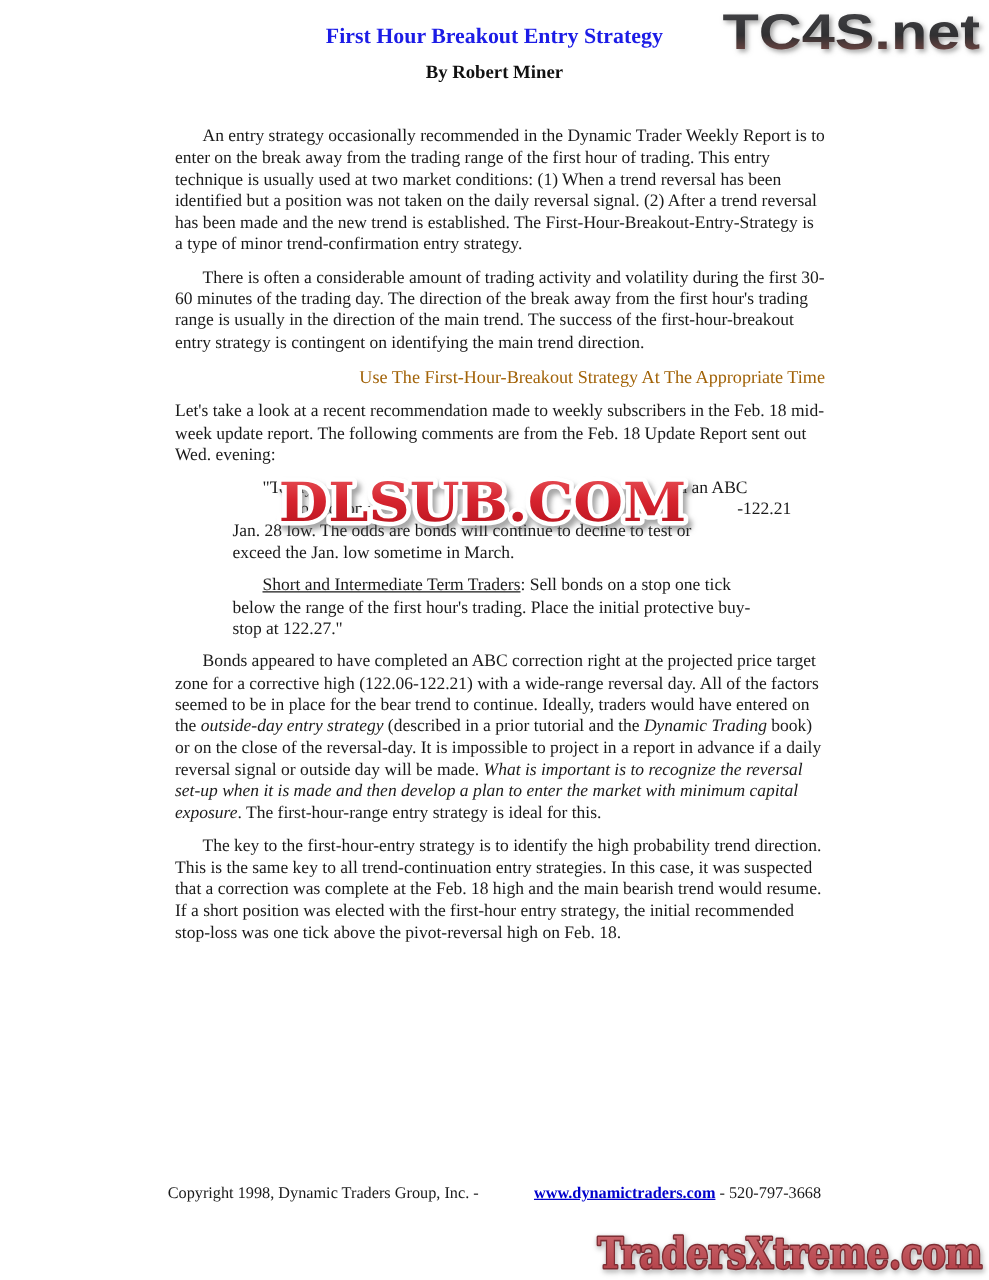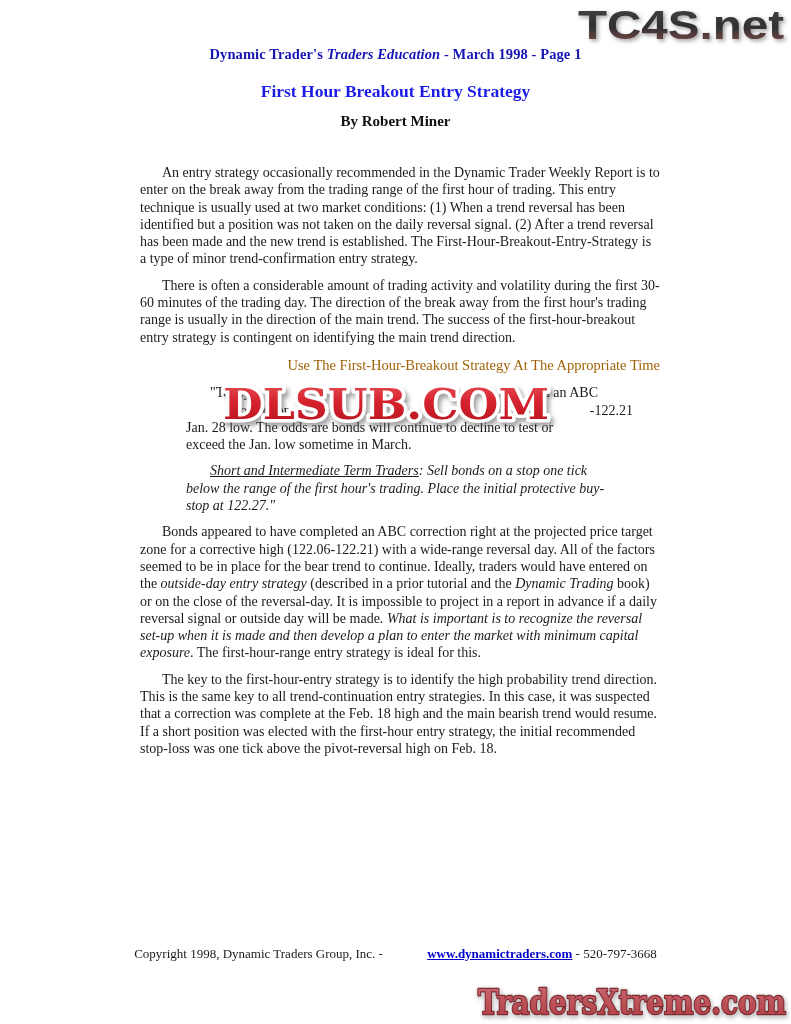--- a/index.html
+++ b/index.html
@@ -24,21 +24,21 @@
   h2.section { margin:11px 0 10px 0; font-size:14.5px; font-weight:normal; color:#a16207;text-align:right; }
   .em { font-style:italic; }
   .uline { text-decoration:underline; }
   
   .quote  { position:relative; margin:0 0 9px 46px; width:424px; }
   .qline  { white-space:nowrap; }
   .qsplit { display:flex; justify-content:space-between; }
   .q-l1   { width:412px; }
   .q-l1 .pre { padding-left:24px; }
   .q-l2   { width:399px;margin-left:48px; }
-  .quote2 { margin:0 0 9px 46px; width:424px; text-indent:24px;font-style:italic; }
+  .quote2 { margin:0 0 9px 46px; width:424px; text-indent:24px; }
   
   .footer { position:absolute; top:946px; left:0; width:100%; text-align:center; font-size:13px; color:#1a1a1a; }
   .footer-link { color:#0000cc; font-weight:bold; text-decoration:underline; cursor:pointer;margin-left:41px; }
   
   .tc4s-svg   { position:absolute; top:1px; right:3px; filter: drop-shadow(2px 2px 2px rgba(140,140,140,.85)); }
   .dlsub-svg  { position:absolute; left:32px; top:-10px; filter: drop-shadow(3px 4px 2px rgba(80,80,80,.5)); }
   .xtreme-svg { position:absolute; top:979px; right:1px; filter: drop-shadow(0 0 1px #e2e2e2) drop-shadow(1px 2px 2px #b6b6b6); }
 </style>
 </head>
 <body>
@@ -49,35 +49,33 @@
     <defs>
       <linearGradient id="g-tc4s" x1="0" y1="0" x2="0" y2="1">
         <stop offset="0%" stop-color="#46464a"></stop>
         <stop offset="55%" stop-color="#303032"></stop>
         <stop offset="100%" stop-color="#8b4f49"></stop>
       </linearGradient>
     </defs>
     <text x="4" y="38" textLength="206" lengthAdjust="spacingAndGlyphs" font-family="Liberation Sans, sans-serif" font-weight="bold" font-size="40" fill="url(#g-tc4s)">TC4S.net</text>
   </svg>
 
-  <div class="doc-header">
-    <span>Dynamic Trader's </span><span class="em">Traders Education</span><span> - March 1998 - Page 1</span>
-  </div>
 
   <div class="title">First Hour Breakout Entry Strategy</div>
   <div class="byline">By Robert Miner</div>
 
   <div class="content">
 
     <p class="body">An entry strategy occasionally recommended in the Dynamic Trader Weekly Report is to enter on the break away from the trading range of the first hour of trading. This entry technique is usually used at two market conditions:  (1) When a trend reversal has been identified but a position was not taken on the daily reversal signal. (2) After a trend reversal has been made and the new trend is established. The First-Hour-Breakout-Entry-Strategy is a type of minor trend-confirmation entry strategy.</p>
 
     <p class="body">There is often a considerable amount of trading activity and volatility during the first 30-60 minutes of the trading day. The direction of the break away from the first hour's trading range is usually in the direction of the main trend. The success of the first-hour-breakout entry strategy is contingent on identifying the main trend direction.</p>
 
     <h2 class="section">Use The First-Hour-Breakout Strategy At The Appropriate Time</h2>
 
+    <p class="body noindent">Let's take a look at a recent recommendation made to weekly subscribers in the Feb. 18 mid-week update report. The following comments are from the Feb. 18 Update Report sent out Wed. evening:</p>
 
     <div class="quote">
       <div class="qline qsplit q-l1">
         <span class="pre">"Today</span>
         <span>ed an ABC</span>
       </div>
       <div class="qline qsplit q-l2">
         <span>correction v</span>
         <span>-122.21</span>
       </div>

